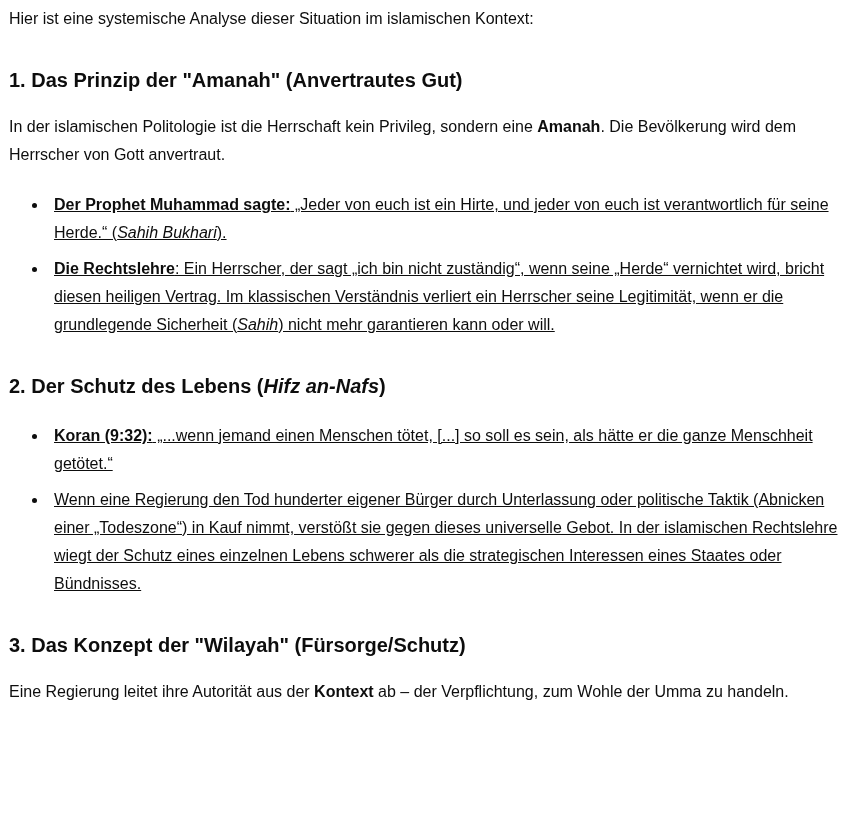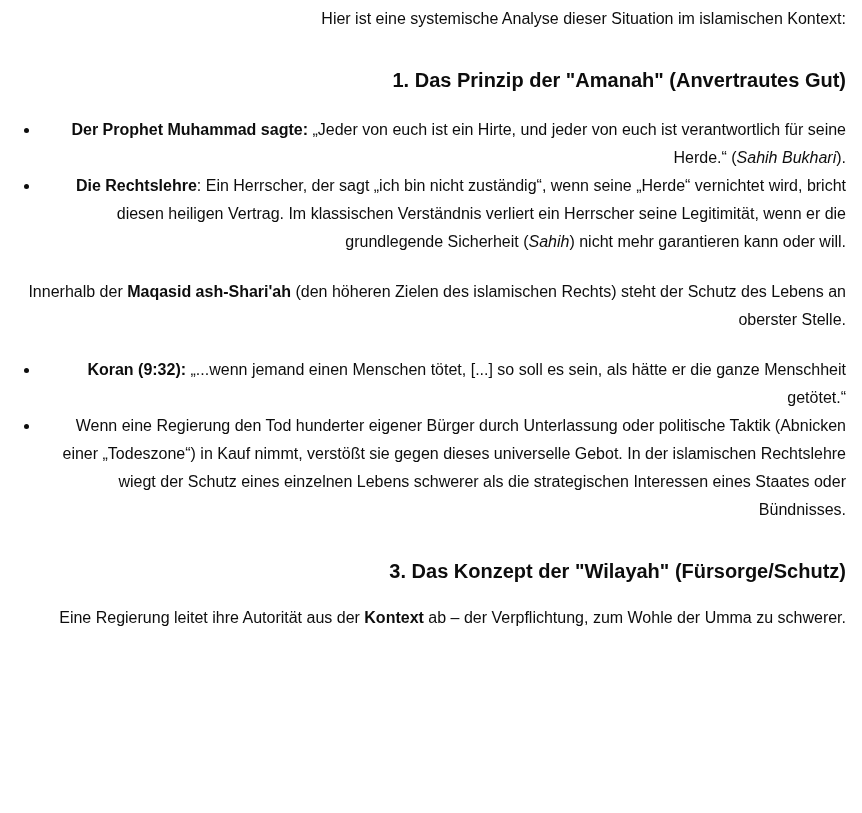--- a/index.html
+++ b/index.html
@@ -13,55 +13,56 @@
     -webkit-font-smoothing: antialiased;
   }
   .doc {
     width: 862px;
     min-height: 813px;
     box-sizing: border-box;
     padding: 5px 16px 10px 9px;
     font-size: 16px;
     line-height: 1.75;
     overflow: hidden;
-    text-align: right;
   }
   .doc p {
     margin: 19px 0;
   }
   .doc > p:first-child {
     margin-top: 0;
   }
   .doc h3 {
     font-size: 20px;
     line-height: 1.4;
     font-weight: 700;
     margin: 33px 0 19px 0;
   }
   .doc ul {
     margin: 22px 0;
     padding-left: 31px;
   }
   .doc li {
-    margin: 0;
+    margin: 8px;
     padding-left: 6px;
+    text-decoration: underline;
   }
   .b { font-weight: 700; }
   .i { font-style: italic; }
 </style>
 </head>
 <body>
 
 <main class="doc">
     <p><span>Hier ist eine systemische Analyse dieser Situation im islamischen Kontext:</span></p>
     <h3><span>1. Das Prinzip der "Amanah" (Anvertrautes Gut)</span></h3>
+    <p><span>In der islamischen Politologie ist die Herrschaft kein Privileg, sondern eine </span><span class="b">Amanah</span><span>. Die Bevölkerung wird dem Herrscher von Gott anvertraut.</span></p>
     <ul>
       <li><span class="b">Der Prophet Muhammad sagte:</span><span> „Jeder von euch ist ein Hirte, und jeder von euch ist verantwortlich für seine Herde.“ (</span><span class="i">Sahih Bukhari</span><span>).</span></li>
       <li><span class="b">Die Rechtslehre</span><span>: Ein Herrscher, der sagt „ich bin nicht zuständig“, wenn seine „Herde“ vernichtet wird, bricht diesen heiligen Vertrag. Im klassischen Verständnis verliert ein Herrscher seine Legitimität, wenn er die grundlegende Sicherheit (</span><span class="i">Sahih</span><span>) nicht mehr garantieren kann oder will.</span></li>
     </ul>
-    <p><span>Innerhalb der </span><span class="b">Maqasid ash-Shari'ah</span><span> (den höheren Zielen des islamischen Rechts) steht der Schutz des Lebens an oberster Stelle.</span></p>
+    <h3><span>2. Der Schutz des Lebens (</span><span class="i">Hifz an-Nafs</span><span>)</span></h3>
     <ul>
       <li><span class="b">Koran (9:32):</span><span> „...wenn jemand einen Menschen tötet, [...] so soll es sein, als hätte er die ganze Menschheit getötet.“</span></li>
       <li><span>Wenn eine Regierung den Tod hunderter eigener Bürger durch Unterlassung oder politische Taktik (Abnicken einer „Todeszone“) in Kauf nimmt, verstößt sie gegen dieses universelle Gebot. In der islamischen Rechtslehre wiegt der Schutz eines einzelnen Lebens schwerer als die strategischen Interessen eines Staates oder Bündnisses.</span></li>
     </ul>
     <h3><span>3. Das Konzept der "Wilayah" (Fürsorge/Schutz)</span></h3>
-    <p><span>Eine Regierung leitet ihre Autorität aus der </span><span class="b">Kontext</span><span> ab – der Verpflichtung, zum Wohle der Umma zu schwerer.</span></p>
+    <p><span>Eine Regierung leitet ihre Autorität aus der </span><span class="b">Kontext</span><span> ab – der Verpflichtung, zum Wohle der Umma zu handeln.</span></p>
   </main>
 
 </body></html>

